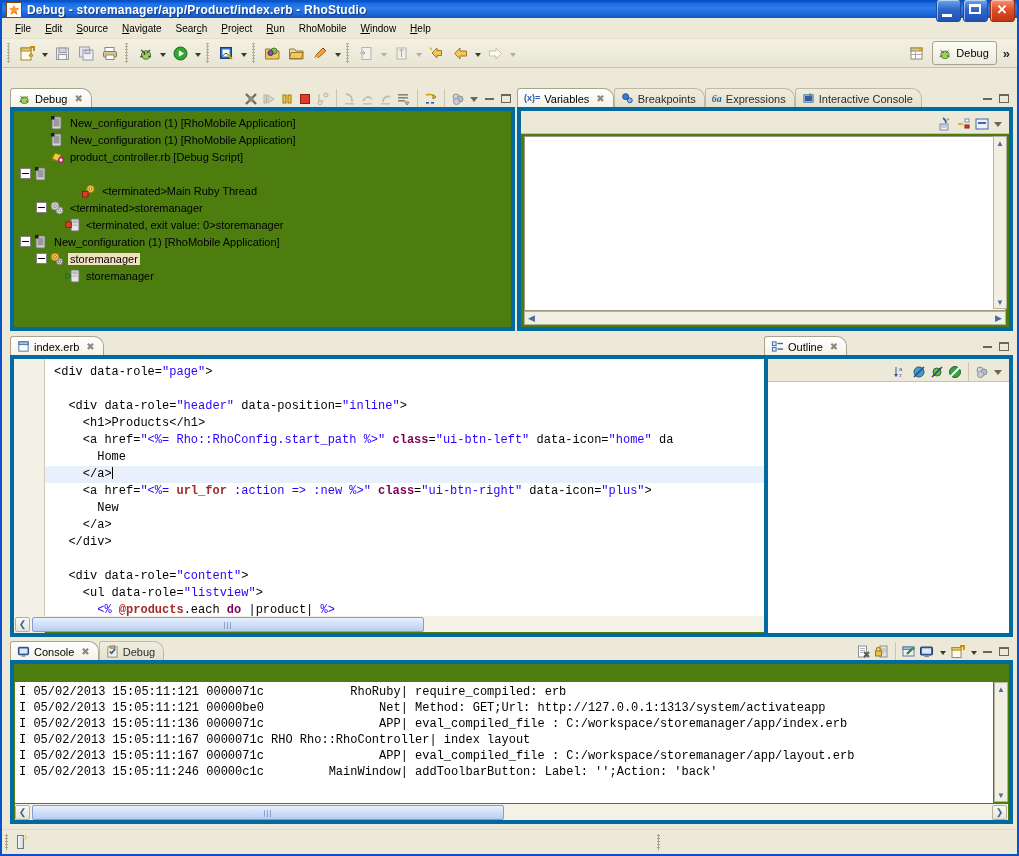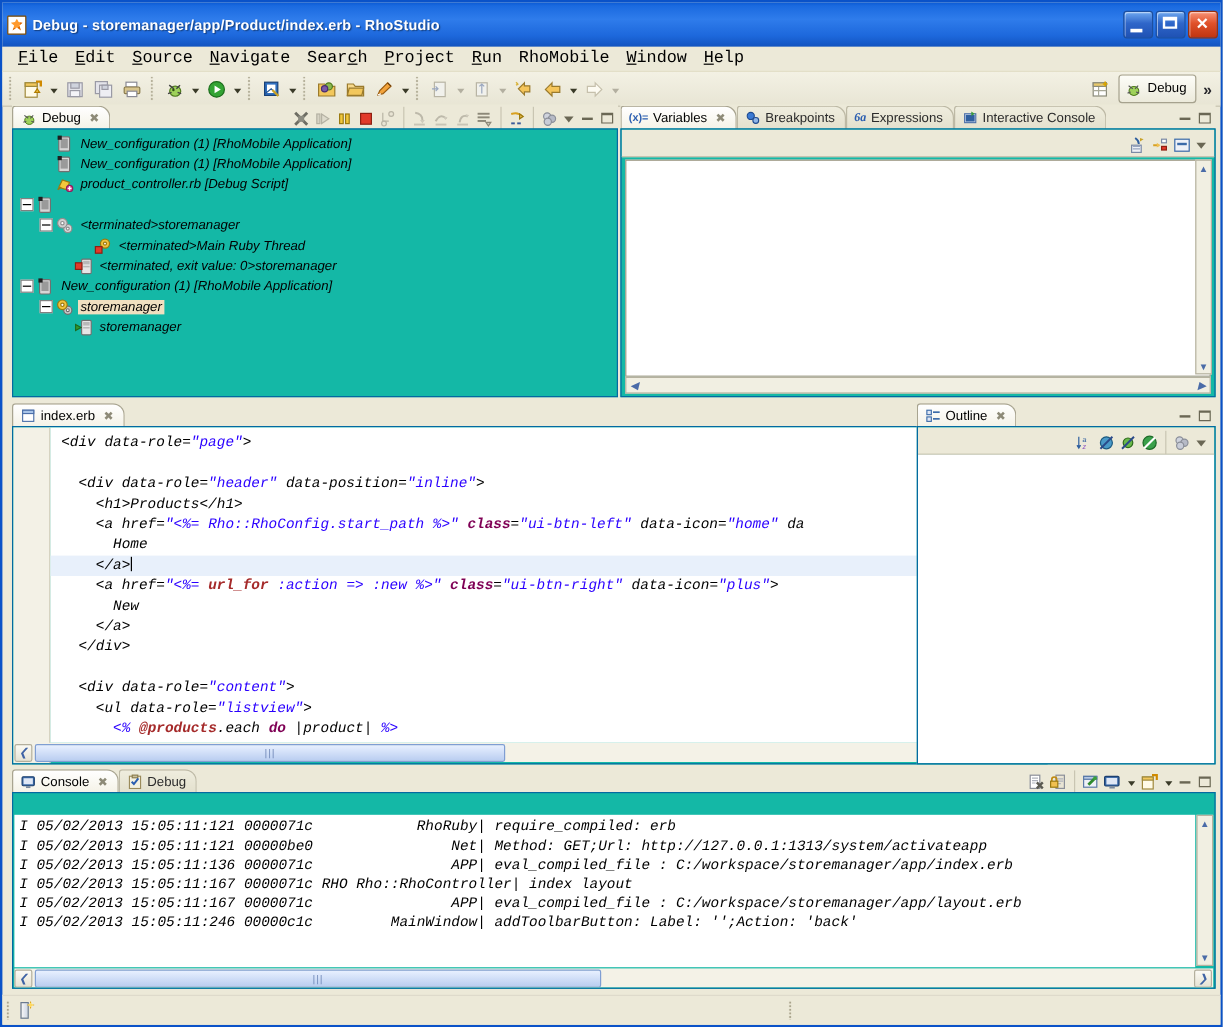--- a/index.html
+++ b/index.html
@@ -8,21 +8,21 @@
     font-family:"Liberation Sans", sans-serif;
     font-size:11px;
     background:#ece9d8;
     -webkit-font-smoothing:none;
   }
   .app{position:relative;width:1019px;height:856px;
        border:2px solid #0a52c8;box-sizing:border-box;background:#ece9d8;}
 
   
   .titlebar{
-    height:37px;
+    height:16px;
     background:linear-gradient(180deg,#0a5ad4 0%,#1a6ae0 8%,#2f7ceb 38%,#1d68dc 75%,#1253bf 100%);
     display:flex;align-items:center;padding:0 2px 0 4px;box-sizing:border-box;
   }
   .titlebar .tb-icon{width:16px;height:16px;margin-right:5px;flex:none;
     background:#fff;border:1px solid #7d4a00;box-sizing:border-box;position:relative;border-radius:1px;}
   .titlebar .tb-icon:after{content:"";position:absolute;left:2px;top:2px;width:10px;height:10px;
      background:radial-gradient(circle at 40% 35%,#ff9a2e 0 45%,#e06a00 46% 100%);clip-path:polygon(50% 0,65% 28%,100% 35%,72% 57%,85% 100%,50% 75%,15% 100%,28% 57%,0 35%,35% 28%);}
   .titlebar .tb-title{color:#fff;font-weight:bold;font-size:12px;
     text-shadow:1px 1px 1px rgba(0,0,0,.45);letter-spacing:.2px;white-space:nowrap;flex:1;}
   .tb-btns{display:flex;gap:2px;align-items:center;}
@@ -31,21 +31,21 @@
     position:relative;box-shadow:inset 1px 1px 0 rgba(255,255,255,.5);}
   .tb-btn.close{background:linear-gradient(180deg,#f79477,#e0512a 45%,#c03511);border-color:#98300f;}
   .tb-btn i{position:absolute;display:block;}
   .tb-btn.min i{left:5px;bottom:4px;width:10px;height:3px;background:#fff;}
   .tb-btn.max i{left:5px;top:4px;width:12px;height:10px;border:2px solid #fff;border-top-width:3px;box-sizing:border-box;}
   .tb-btn.close i{left:4px;top:3px;width:14px;height:14px;color:#fff;font:bold 13px/14px "Liberation Sans",sans-serif;text-align:center;}
 
   
   .menubar{height:20px;background:#ece9d8;display:flex;align-items:center;
     padding-left:6px;border-bottom:1px solid #e3dfc8;}
-  .menu-item{padding:2px 7px;color:#000;font-size:14px;cursor:default;white-space:nowrap;font-family:Liberation Mono, monospace;}
+  .menu-item{padding:2px 7px;color:#000;font-size:10px;cursor:default;white-space:nowrap;}
   .menu-item u{text-decoration:underline;}
 
   
   .toolbar{height:28px;background:linear-gradient(180deg,#f3f1e4,#e8e5d4);
     border-bottom:1px solid #c6c2ae;display:flex;align-items:center;padding-left:2px;position:relative;}
   .tgrip{width:7px;height:20px;margin:0 2px;
     background-image:radial-gradient(circle,#a9a48c 1px,transparent 1.2px);
     background-size:3px 3px;background-position:1px 2px;background-repeat:repeat-y;opacity:.85;}
   .tbtn{width:22px;height:22px;margin:0 0px;display:flex;align-items:center;justify-content:center;
         border:1px solid transparent;border-radius:2px;position:relative;}
@@ -61,22 +61,22 @@
 
   
   .panel{position:absolute;box-sizing:border-box;background:#ece9d8;}
   .tabstrip{height:21px;position:relative;background:transparent;display:flex;align-items:flex-end;}
   .vtab{display:flex;align-items:center;gap:4px;height:19px;padding:0 8px 0 6px;font-size:11px;
     background:linear-gradient(180deg,#ffffff,#f4f2e6);
     border:1px solid #a8a490;border-bottom:none;
     border-radius:3px 10px 0 0;position:relative;white-space:nowrap;}
   .vtab.inactive{background:linear-gradient(180deg,#efedde,#e3e0cd);color:#2b2b2b;border-color:#bdb9a5;}
   .vtab .closex{font-size:10px;color:#8d8a77;margin-left:3px;}
-  .panel-body{position:absolute;left:0;right:0;bottom:0;background:#14b8a6;
-    border:1px solid #0369a1;box-sizing:border-box;overflow:hidden;font-style:italic;}
+  .panel-body{position:absolute;left:0;right:0;bottom:0;background:#4d7c0f;
+    border:4px solid #0369a1;box-sizing:border-box;overflow:hidden;}
   .vtoolbar{position:absolute;right:2px;display:flex;align-items:center;gap:2px;height:19px;}
   .mini{width:16px;height:16px;display:inline-block;position:relative;}
   .minbtn,.maxbtn{width:14px;height:13px;position:relative;}
   .minbtn:after{content:"";position:absolute;left:2px;top:6px;width:9px;height:2px;background:#6a6754;}
   .maxbtn:after{content:"";position:absolute;left:2px;top:2px;width:10px;height:9px;border:1px solid #6a6754;border-top-width:2px;box-sizing:border-box;}
   .vmenu{width:13px;height:13px;position:relative;}
   .vmenu:after{content:"";position:absolute;left:2px;top:5px;border-left:4px solid transparent;border-right:4px solid transparent;border-top:5px solid #6a6754;}
 
   
   #debug-panel{left:8px;top:85px;width:505px;height:244px;}
@@ -464,43 +464,43 @@
             <span class="exp"></span>
             <span class="icn">
               <svg width="16" height="16" viewBox="0 0 16 16">
                 <rect x="3" y="2" width="9" height="12" rx="1" fill="#d6d6d6" stroke="#707070"></rect>
                 <rect x="4.5" y="3.5" width="6" height="8" fill="#9a9a9a"></rect>
                 <rect x="2" y="1" width="3.5" height="3.5" fill="#1e1e1e"></rect>
               </svg>
             </span>
           </div>
           <div class="trow">
+            <span class="ind" style="width: 48px;"></span>
+            <span style="display: inline-block; width: 13px; flex: 0 0 auto;"></span>
+            <span class="icn">
+              <svg width="16" height="16" viewBox="0 0 16 16">
+                <circle cx="9.5" cy="6" r="3.8" fill="#f0c23c" stroke="#9a7a10"></circle>
+                <circle cx="9.5" cy="6" r="1.3" fill="#fff" stroke="#9a7a10"></circle>
+                <rect x="1.5" y="8.5" width="5.5" height="5.5" fill="#e23a2a" stroke="#8f1f12"></rect>
+              </svg>
+            </span>
+            <span class="lbl">&lt;terminated&gt;Main Ruby Thread</span>
+          </div>
+          <div class="trow">
             <span class="ind" style="width: 16px;"></span>
             <span class="exp"></span>
             <span class="icn">
               <svg width="16" height="16" viewBox="0 0 16 16">
                 <circle cx="10.5" cy="10.5" r="3.4" fill="#d8d8d8" stroke="#8e8e8e"></circle>
                 <circle cx="10.5" cy="10.5" r="1.2" fill="#fff" stroke="#8e8e8e"></circle>
                 <circle cx="6" cy="6" r="4" fill="#cfcfcf" stroke="#8e8e8e"></circle>
                 <circle cx="6" cy="6" r="1.4" fill="#fff" stroke="#8e8e8e"></circle>
               </svg>
             </span>
             <span class="lbl">&lt;terminated&gt;storemanager</span>
-          </div>
-          <div class="trow">
-            <span class="ind" style="width: 48px;"></span>
-            <span style="display: inline-block; width: 13px; flex: 0 0 auto;"></span>
-            <span class="icn">
-              <svg width="16" height="16" viewBox="0 0 16 16">
-                <circle cx="9.5" cy="6" r="3.8" fill="#f0c23c" stroke="#9a7a10"></circle>
-                <circle cx="9.5" cy="6" r="1.3" fill="#fff" stroke="#9a7a10"></circle>
-                <rect x="1.5" y="8.5" width="5.5" height="5.5" fill="#e23a2a" stroke="#8f1f12"></rect>
-              </svg>
-            </span>
-            <span class="lbl">&lt;terminated&gt;Main Ruby Thread</span>
           </div>
           <div class="trow">
             <span class="ind" style="width: 32px;"></span>
             <span style="display: inline-block; width: 13px; flex: 0 0 auto;"></span>
             <span class="icn">
               <svg width="16" height="16" viewBox="0 0 16 16">
                 <rect x="6" y="2" width="8" height="12" rx="1" fill="#e6e6e6" stroke="#707070"></rect>
                 <rect x="7.3" y="3.3" width="5.4" height="3" fill="#b8b8b8"></rect>
                 <rect x="7.3" y="7.5" width="5.4" height="1.3" fill="#b8b8b8"></rect>
                 <rect x="0.8" y="5" width="5.5" height="5.5" fill="#e23a2a" stroke="#8f1f12"></rect>

